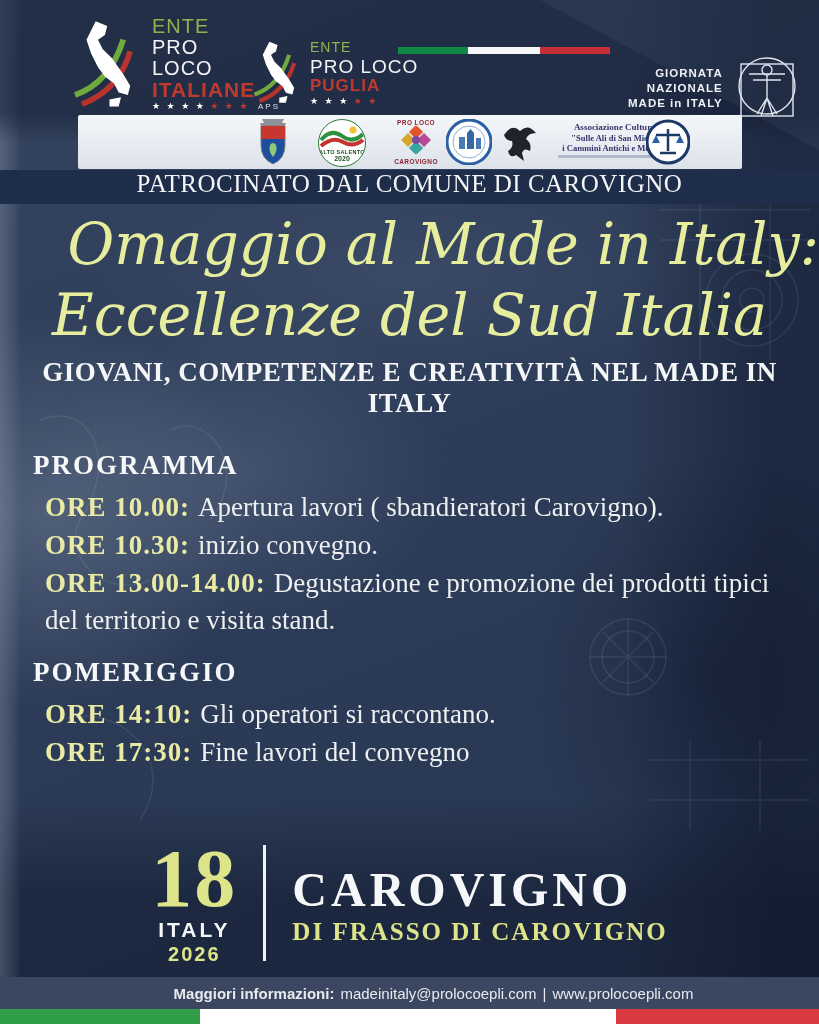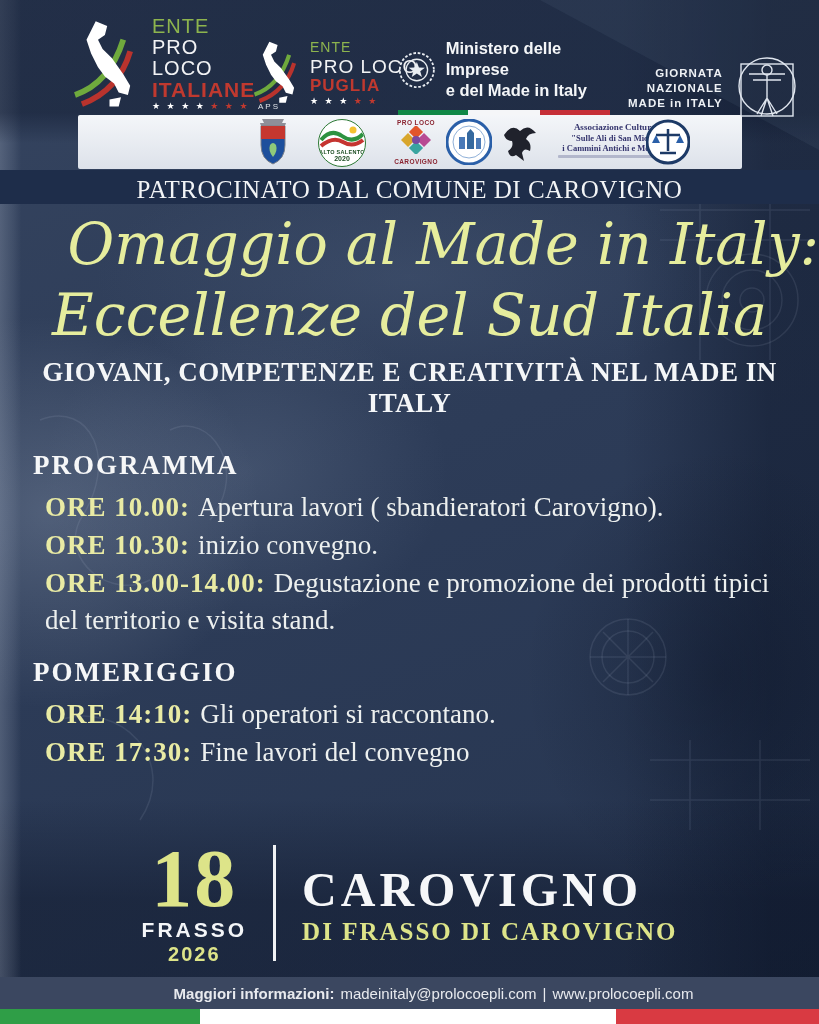--- a/index.html
+++ b/index.html
@@ -52,21 +52,21 @@
   .als-name{font-family:"Liberation Sans",sans-serif;font-size:5.5px;font-weight:bold;color:#1c4d22;letter-spacing:.3px;}
   .als-year{font-family:"Liberation Sans",sans-serif;font-size:7px;font-weight:bold;color:#1c4d22;margin-bottom:4px;}
   .plc{width:56px;text-align:center;}
   .plc-line{font-family:"Liberation Sans",sans-serif;font-size:6.5px;font-weight:bold;color:#8a2430;letter-spacing:.4px;}
   .assoc{width:156px;text-align:center;font-family:"Liberation Serif",serif;color:#35356e;}
   .assoc .a1{font-size:9px;font-weight:bold;line-height:10.5px;}
   .assoc .a2,.assoc .a3{font-size:8.5px;font-weight:bold;line-height:10px;}
   .assoc .addr{margin:2px auto 0;width:120px;height:3px;background:rgba(90,95,140,.35);border-radius:1px;}
   
   .patrocinio{position:absolute;left:0;top:170px;width:100%;height:34px;background:#1e2d4a;
-    display:flex;align-items:flex-end;justify-content:center;}
+    display:flex;align-items:flex-start;justify-content:center;}
   .patrocinio span{color:#f2f4f6;font-size:25px;letter-spacing:.5px;}
   
   .script-title{position:absolute;left:0;top:206px;width:100%;text-align:center;
     font-family:"DejaVu Serif",serif;font-style:italic;color:#e6ed9d;}
   .script-title .l1{display:block;font-size:57px;line-height:76px;text-align:right;}
   .script-title .l2{display:block;font-size:57px;line-height:66px;}
   .subtitle{position:absolute;left:0;top:357px;width:100%;text-align:center;
     color:#f4f6f8;font-size:27px;font-weight:bold;letter-spacing:.5px;}
   
   .sections{position:absolute;left:33px;top:450px;width:766px;}
@@ -150,31 +150,20 @@
         <div class="t-white">PRO LOCO</div>
         <div class="t-red">PUGLIA</div>
         <div class="stars">
           <span class="w">★ ★ ★</span>
           <span class="r">★ ★</span>
         </div>
       </div>
     </div>
 
     <div class="ministero">
-      <div class="min-row">
-        <svg width="42" height="42" viewBox="0 0 42 42">
-          <circle cx="21" cy="21" r="19" fill="none" stroke="#e9edf2" stroke-width="2" stroke-dasharray="3 2"></circle>
-          <circle cx="21" cy="21" r="12" fill="none" stroke="#e9edf2" stroke-width="1.5"></circle>
-          <path d="M21 12 L23.4 18.2 L30 18.4 L24.8 22.4 L26.7 28.8 L21 25 L15.3 28.8 L17.2 22.4 L12 18.4 L18.6 18.2 Z" fill="#e9edf2"></path>
-        </svg>
-        <div class="min-text">
-          <div>Ministero delle Imprese</div>
-          <div>e del Made in Italy</div>
-        </div>
-      </div>
       <div class="min-flag">
         <div style="width:33%;background:#118846;"></div>
         <div style="width:34%;background:#f5f6f8;"></div>
         <div style="width:33%;background:#c62f38;"></div>
       </div>
     </div>
 
     <div class="giornata">
       <div class="gio-text">
         <div>GIORNATA</div>
@@ -284,21 +273,21 @@
       </li>
       <li>
         <span class="time">ORE 17:30:</span><span>Fine lavori del convegno</span>
       </li>
     </ul>
   </div>
 
   <div class="event">
     <div class="date-col">
       <div class="day">18</div>
-      <div class="month">FRASSO</div>
+      <div class="month">ITALY</div>
       <div class="year">2026</div>
     </div>
     <div class="divider"></div>
     <div class="venue-col">
       <div class="city">CAROVIGNO</div>
       <div class="venue">DI FRASSO DI CAROVIGNO</div>
     </div>
   </div>
 
   <div class="footer-band">

